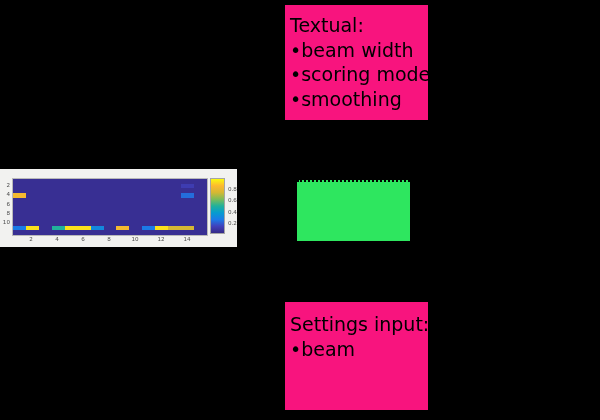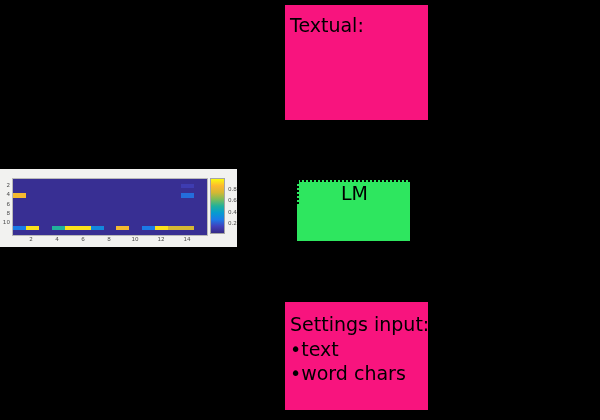--- a/index.html
+++ b/index.html
@@ -258,27 +258,30 @@
       <div class="tick y" style="left: 10px; top: 53.3333px;">10</div>
       <div class="tick cb" style="left: 228px; top: 20.2px;">0.8</div>
       <div class="tick cb" style="left: 228px; top: 31.4px;">0.6</div>
       <div class="tick cb" style="left: 228px; top: 42.6px;">0.4</div>
       <div class="tick cb" style="left: 228px; top: 53.8px;">0.2</div>
     </div>
 </div>
 
 <div class="dbox settings-box" style="background: rgb(248, 20, 126);">
   <div class="pinkbox-title">Textual:</div>
+  <div id="settings-items">
+      <div class="bullet-line">•beam width</div>
+      <div class="bullet-line">•scoring mode</div>
+      <div class="bullet-line">•smoothing</div>
+    </div>
 </div>
 
 <div class="dbox algorithm-box" style="background: rgb(46, 230, 95);">
   <div class="algo-bottom">
-    <div class="algo-cell right">LM</div>
   </div>
 </div>
 
 <div class="dbox input-box" style="background: rgb(248, 20, 126);">
   <div class="pinkbox-title">Settings input:</div>
   <div id="input-items">
-      <div class="bullet-line">•text</div>
-      <div class="bullet-line">•word chars</div>
+      <div class="bullet-line">•beam</div>
     </div>
 </div>
 
 </body></html>

